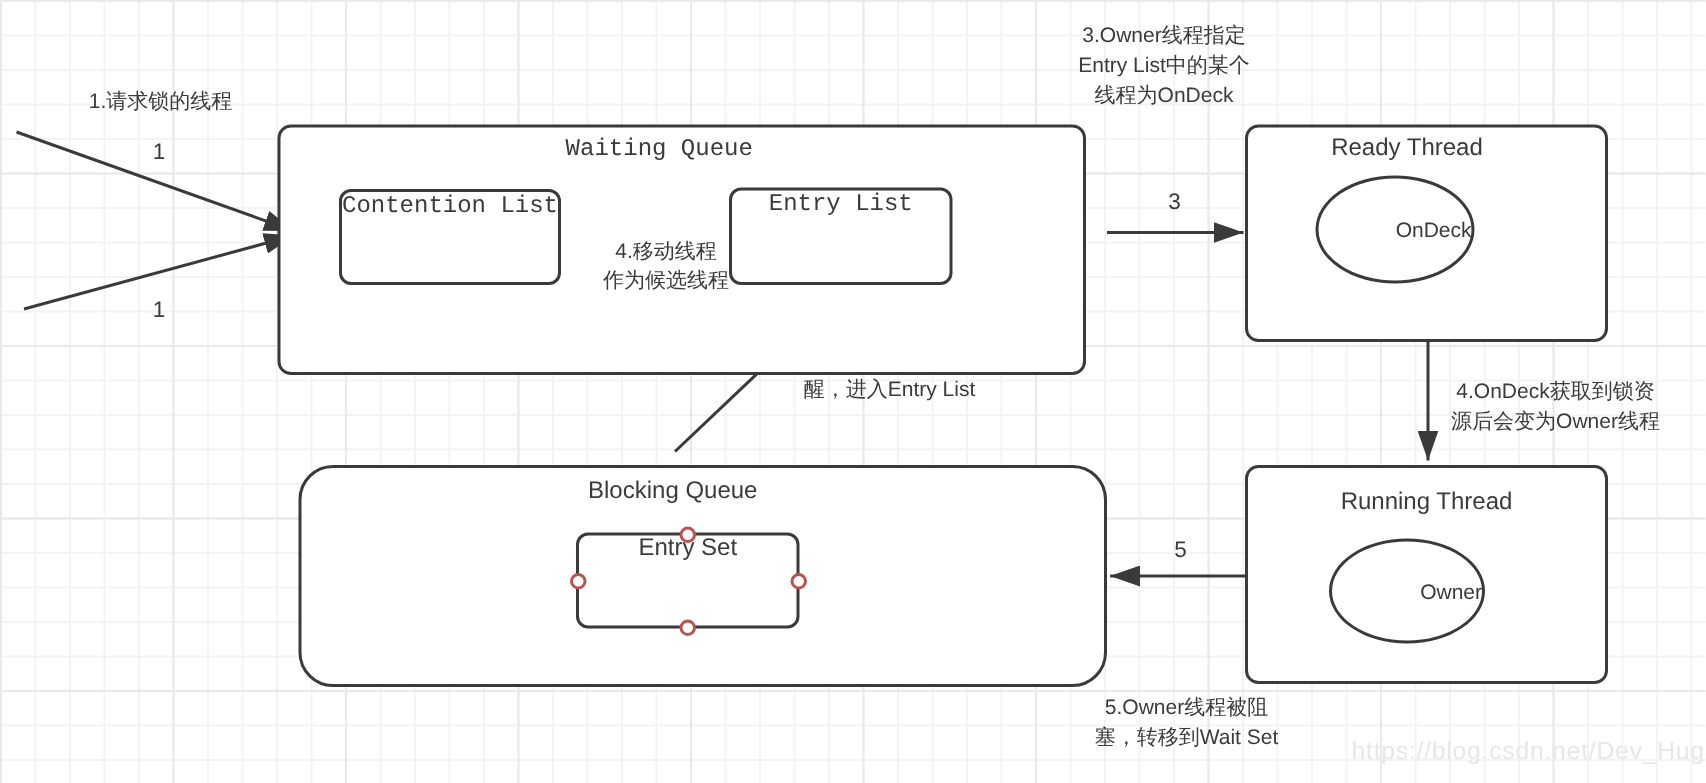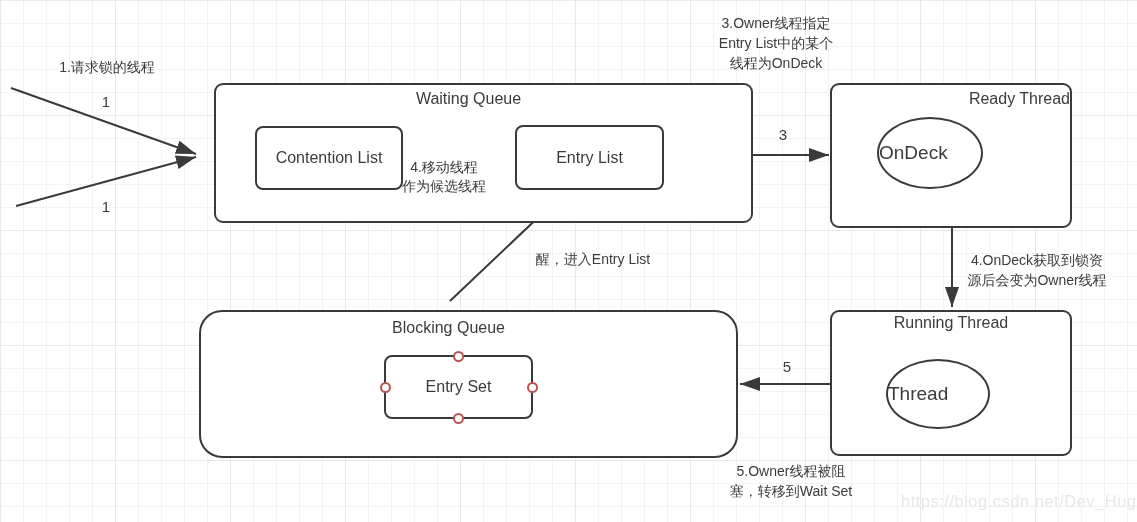--- a/index.html
+++ b/index.html
@@ -33,32 +33,32 @@
     text-align:center;
     font-size:16px;
     white-space:nowrap;
   }
   .inner-box{
     position:absolute;
     background:#ffffff;
     border:2px solid #3a3a3a;
     border-radius:8px;
     box-sizing:border-box;
-    display:flex;align-items:center;justify-content:center;
+    display:flex;align-items:flex-start;justify-content:center;
     font-size:16px;
     white-space:nowrap;
   }
   .ellipse{
     position:absolute;
     background:#ffffff;
     border:2px solid #3a3a3a;
     border-radius:50%;
     box-sizing:border-box;
-    display:flex;align-items:center;justify-content:flex-start;
-    font-size:19px;
+    display:flex;align-items:center;justify-content:flex-end;
+    font-size:14px;
   }
   .handle{
     position:absolute;
     width:11px;height:11px;
     box-sizing:border-box;
     background:#ffffff;
     border:2px solid #b85450;
     border-radius:50%;
   }
   .annotation{
@@ -102,41 +102,41 @@
       <line x1="11" y1="88" x2="196" y2="154" marker-end="url(#ah)"></line>
       <line x1="16" y1="206" x2="196" y2="157" marker-end="url(#ah)"></line>
       <line x1="386" y1="156" x2="497" y2="156" marker-end="url(#ah)"></line>
       <line x1="738" y1="155" x2="829" y2="155" marker-end="url(#ah)"></line>
       <line x1="952" y1="228" x2="952" y2="307" marker-end="url(#ah)"></line>
       <line x1="830" y1="384" x2="740" y2="384" marker-end="url(#ah)"></line>
       <line x1="450" y1="301" x2="566" y2="191" marker-end="url(#ah)"></line>
     </g>
   </svg>
 
-  <div class="box" style="left:214px;top:83px;width:539px;height:140px;">
+  <div class="box" style="left:185px;top:83px;width:539px;height:167px;font-family:Liberation Mono, monospace;">
     <div class="box-title" style="left:-30px;">Waiting Queue</div>
     <div class="inner-box" style="left:39px;top:41px;width:148px;height:64px;">
       <span>Contention List</span>
     </div>
     <div class="inner-box" style="left:299px;top:40px;width:149px;height:65px;">
       <span>Entry List</span>
     </div>
   </div>
 
   <div class="box" style="left:830px;top:83px;width:242px;height:145px;">
-    <div class="box-title" style="left:-26px;text-align:right;">Ready Thread</div>
+    <div class="box-title" style="left:-26px;">Ready Thread</div>
     <div class="ellipse" style="left:45px;top:32px;width:106px;height:72px;">
       <span>OnDeck</span>
     </div>
   </div>
 
   <div class="box" style="left:830px;top:310px;width:242px;height:146px;">
-    <div class="box-title" style="top:2px;">Running Thread</div>
+    <div class="box-title" style="top:14px;">Running Thread</div>
     <div class="ellipse" style="left:54px;top:47px;width:104px;height:70px;">
-      <span>Thread</span>
+      <span>Owner</span>
     </div>
   </div>
 
   <div class="box" style="left:199px;top:310px;width:539px;height:148px;border-radius:23px;">
     <div class="box-title" style="left:-40px;top:7px;">Blocking Queue</div>
     <div class="inner-box" style="left:183px;top:43px;width:149px;height:64px;">
       <span>Entry Set</span>
       <div class="handle" style="left:50%;top:-6.5px;margin-left:-5.5px;"></div>
       <div class="handle" style="right:-6.5px;top:50%;margin-top:-5.5px;"></div>
       <div class="handle" style="left:50%;bottom:-6.5px;margin-left:-5.5px;"></div>

